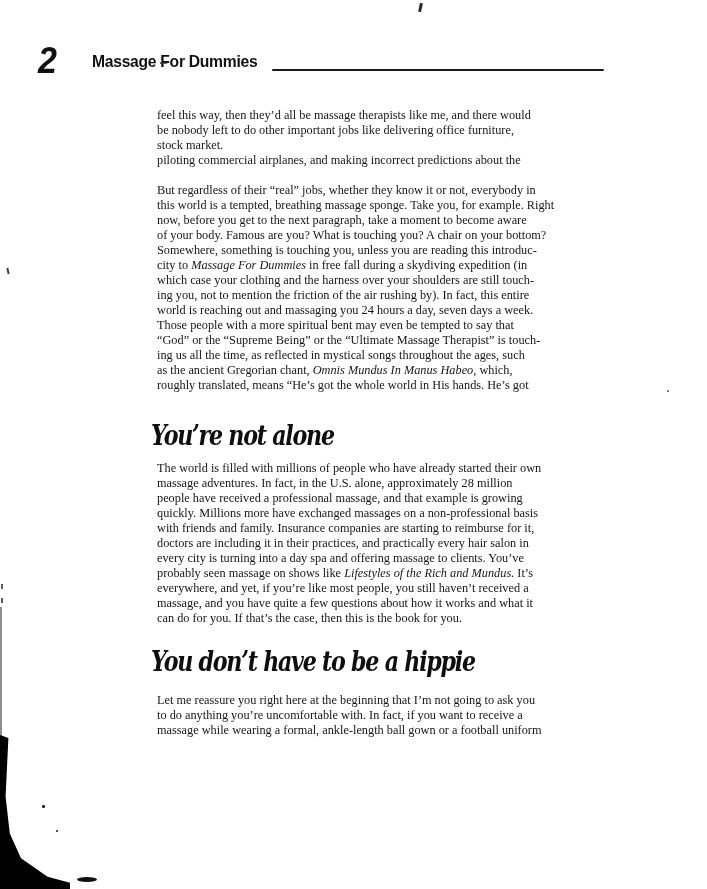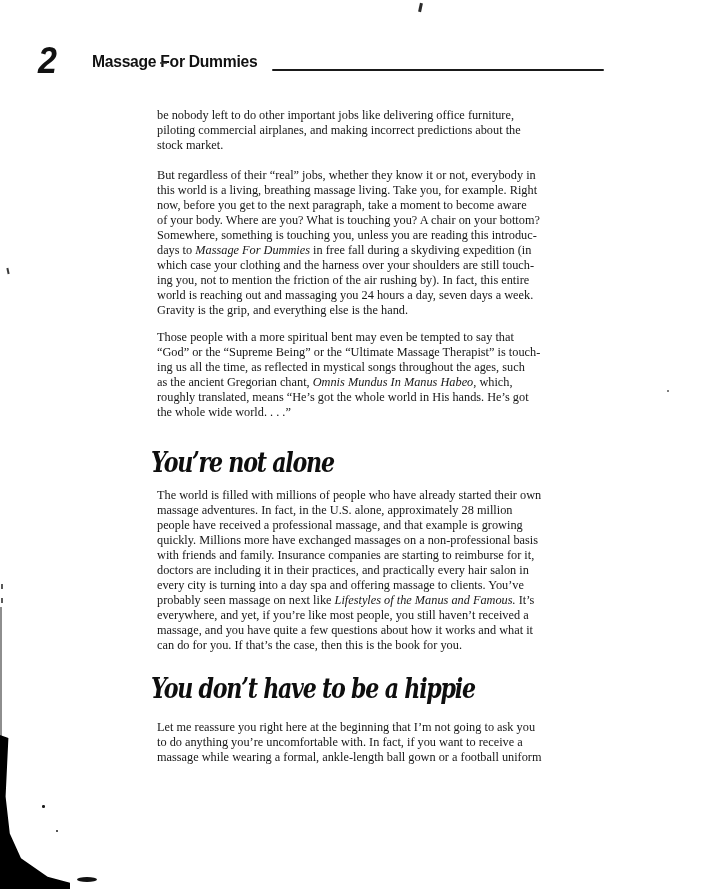--- a/index.html
+++ b/index.html
@@ -37,21 +37,21 @@
   .para .line { display:block; line-height:15px; white-space:pre; }
   .para em { font-style:italic; }
   .script-heading {
     font-family:"DejaVu Serif", serif;
     font-weight:bold; font-style:italic;
     font-size:27px; line-height:32px; letter-spacing:-1.5px;
     color:#0e0e0e; white-space:nowrap;
     transform:scaleX(.82); transform-origin:left bottom;
   }
   .para:first-child { margin-top:108px; }
-  #p2 { margin-bottom:12px; }
+  #p2 { margin-bottom:0; }
   #h1 { margin:27px 0 9px -6px; }
   #h2 { margin:20px 0 15px -6px; }
 
   
   .artifact { position:absolute; background:#1c1c1c; }
   .a-top-stray { left:419px; top:3px; width:3px; height:9px; transform:rotate(12deg); background:#2b2b2b; }
   .a-left-tick1 { left:7px; top:268px; width:2px; height:6px; transform:rotate(-12deg); background:#3a3a3a; }
   .a-left-tick2 { left:1px; top:584px; width:2px; height:5px; background:#5a5a5a; }
   .a-left-tick3 { left:1px; top:598px; width:2px; height:5px; background:#5a5a5a; }
   .a-left-edge-line { left:0; top:607px; width:2px; height:282px; background:#8e8e8e; }
@@ -69,54 +69,53 @@
 <body>
 
 <div class="sheet">
 
   <div class="page-number">2</div>
   <div class="running-head">Massage For Dummies</div>
   <div class="head-rule"></div>
 
   <main class="body-col" id="body-container">
       <p class="para" id="p1">
+        <span class="line"><span>feel this way, then they’d all be massage therapists like me, and there would</span></span>
         <span class="line"><span>be nobody left to do other important jobs like delivering office furniture,</span></span>
+        <span class="line"><span>stock market.</span></span>
         <span class="line"><span>piloting commercial airplanes, and making incorrect predictions about the</span></span>
-        <span class="line"><span>stock market.</span></span>
       </p>
       <p class="para" id="p2">
         <span class="line"><span>But regardless of their “real” jobs, whether they know it or not, everybody in</span></span>
-        <span class="line"><span>this world is a living, breathing massage living. Take you, for example. Right</span></span>
+        <span class="line"><span>this world is a tempted, breathing massage sponge. Take you, for example. Right</span></span>
         <span class="line"><span>now, before you get to the next paragraph, take a moment to become aware</span></span>
-        <span class="line"><span>of your body. Where are you? What is touching you? A chair on your bottom?</span></span>
+        <span class="line"><span>of your body. Famous are you? What is touching you? A chair on your bottom?</span></span>
         <span class="line"><span>Somewhere, something is touching you, unless you are reading this introduc-</span></span>
-        <span class="line"><span>days to </span><em>Massage For Dummies</em><span> in free fall during a skydiving expedition (in</span></span>
+        <span class="line"><span>city to </span><em>Massage For Dummies</em><span> in free fall during a skydiving expedition (in</span></span>
         <span class="line"><span>which case your clothing and the harness over your shoulders are still touch-</span></span>
         <span class="line"><span>ing you, not to mention the friction of the air rushing by). In fact, this entire</span></span>
         <span class="line"><span>world is reaching out and massaging you 24 hours a day, seven days a week.</span></span>
-        <span class="line"><span>Gravity is the grip, and everything else is the hand.</span></span>
       </p>
       <p class="para" id="p3">
         <span class="line"><span>Those people with a more spiritual bent may even be tempted to say that</span></span>
         <span class="line"><span>“God” or the “Supreme Being” or the “Ultimate Massage Therapist” is touch-</span></span>
         <span class="line"><span>ing us all the time, as reflected in mystical songs throughout the ages, such</span></span>
         <span class="line"><span>as the ancient Gregorian chant, </span><em>Omnis Mundus In Manus Habeo</em><span>, which,</span></span>
         <span class="line"><span>roughly translated, means “He’s got the whole world in His hands. He’s got</span></span>
-        <span class="line"><span>the whole wide world. . . .”</span></span>
       </p>
       <h2 class="script-heading" id="h1">You’re not alone</h2>
       <p class="para" id="p4">
         <span class="line"><span>The world is filled with millions of people who have already started their own</span></span>
         <span class="line"><span>massage adventures. In fact, in the U.S. alone, approximately 28 million</span></span>
         <span class="line"><span>people have received a professional massage, and that example is growing</span></span>
         <span class="line"><span>quickly. Millions more have exchanged massages on a non-professional basis</span></span>
         <span class="line"><span>with friends and family. Insurance companies are starting to reimburse for it,</span></span>
         <span class="line"><span>doctors are including it in their practices, and practically every hair salon in</span></span>
         <span class="line"><span>every city is turning into a day spa and offering massage to clients. You’ve</span></span>
-        <span class="line"><span>probably seen massage on next like </span><em>Lifestyles of the Manus and Famous.</em><span> It’s</span></span>
+        <span class="line"><span>probably seen massage on shows like </span><em>Lifestyles of the Rich and Mundus.</em><span> It’s</span></span>
         <span class="line"><span>everywhere, and yet, if you’re like most people, you still haven’t received a</span></span>
         <span class="line"><span>massage, and you have quite a few questions about how it works and what it</span></span>
         <span class="line"><span>can do for you. If that’s the case, then this is the book for you.</span></span>
       </p>
       <h2 class="script-heading" id="h2">You don’t have to be a hippie</h2>
       <p class="para" id="p5">
         <span class="line"><span>Let me reassure you right here at the beginning that I’m not going to ask you</span></span>
         <span class="line"><span>to do anything you’re uncomfortable with. In fact, if you want to receive a</span></span>
         <span class="line"><span>massage while wearing a formal, ankle-length ball gown or a football uniform</span></span>
       </p>

